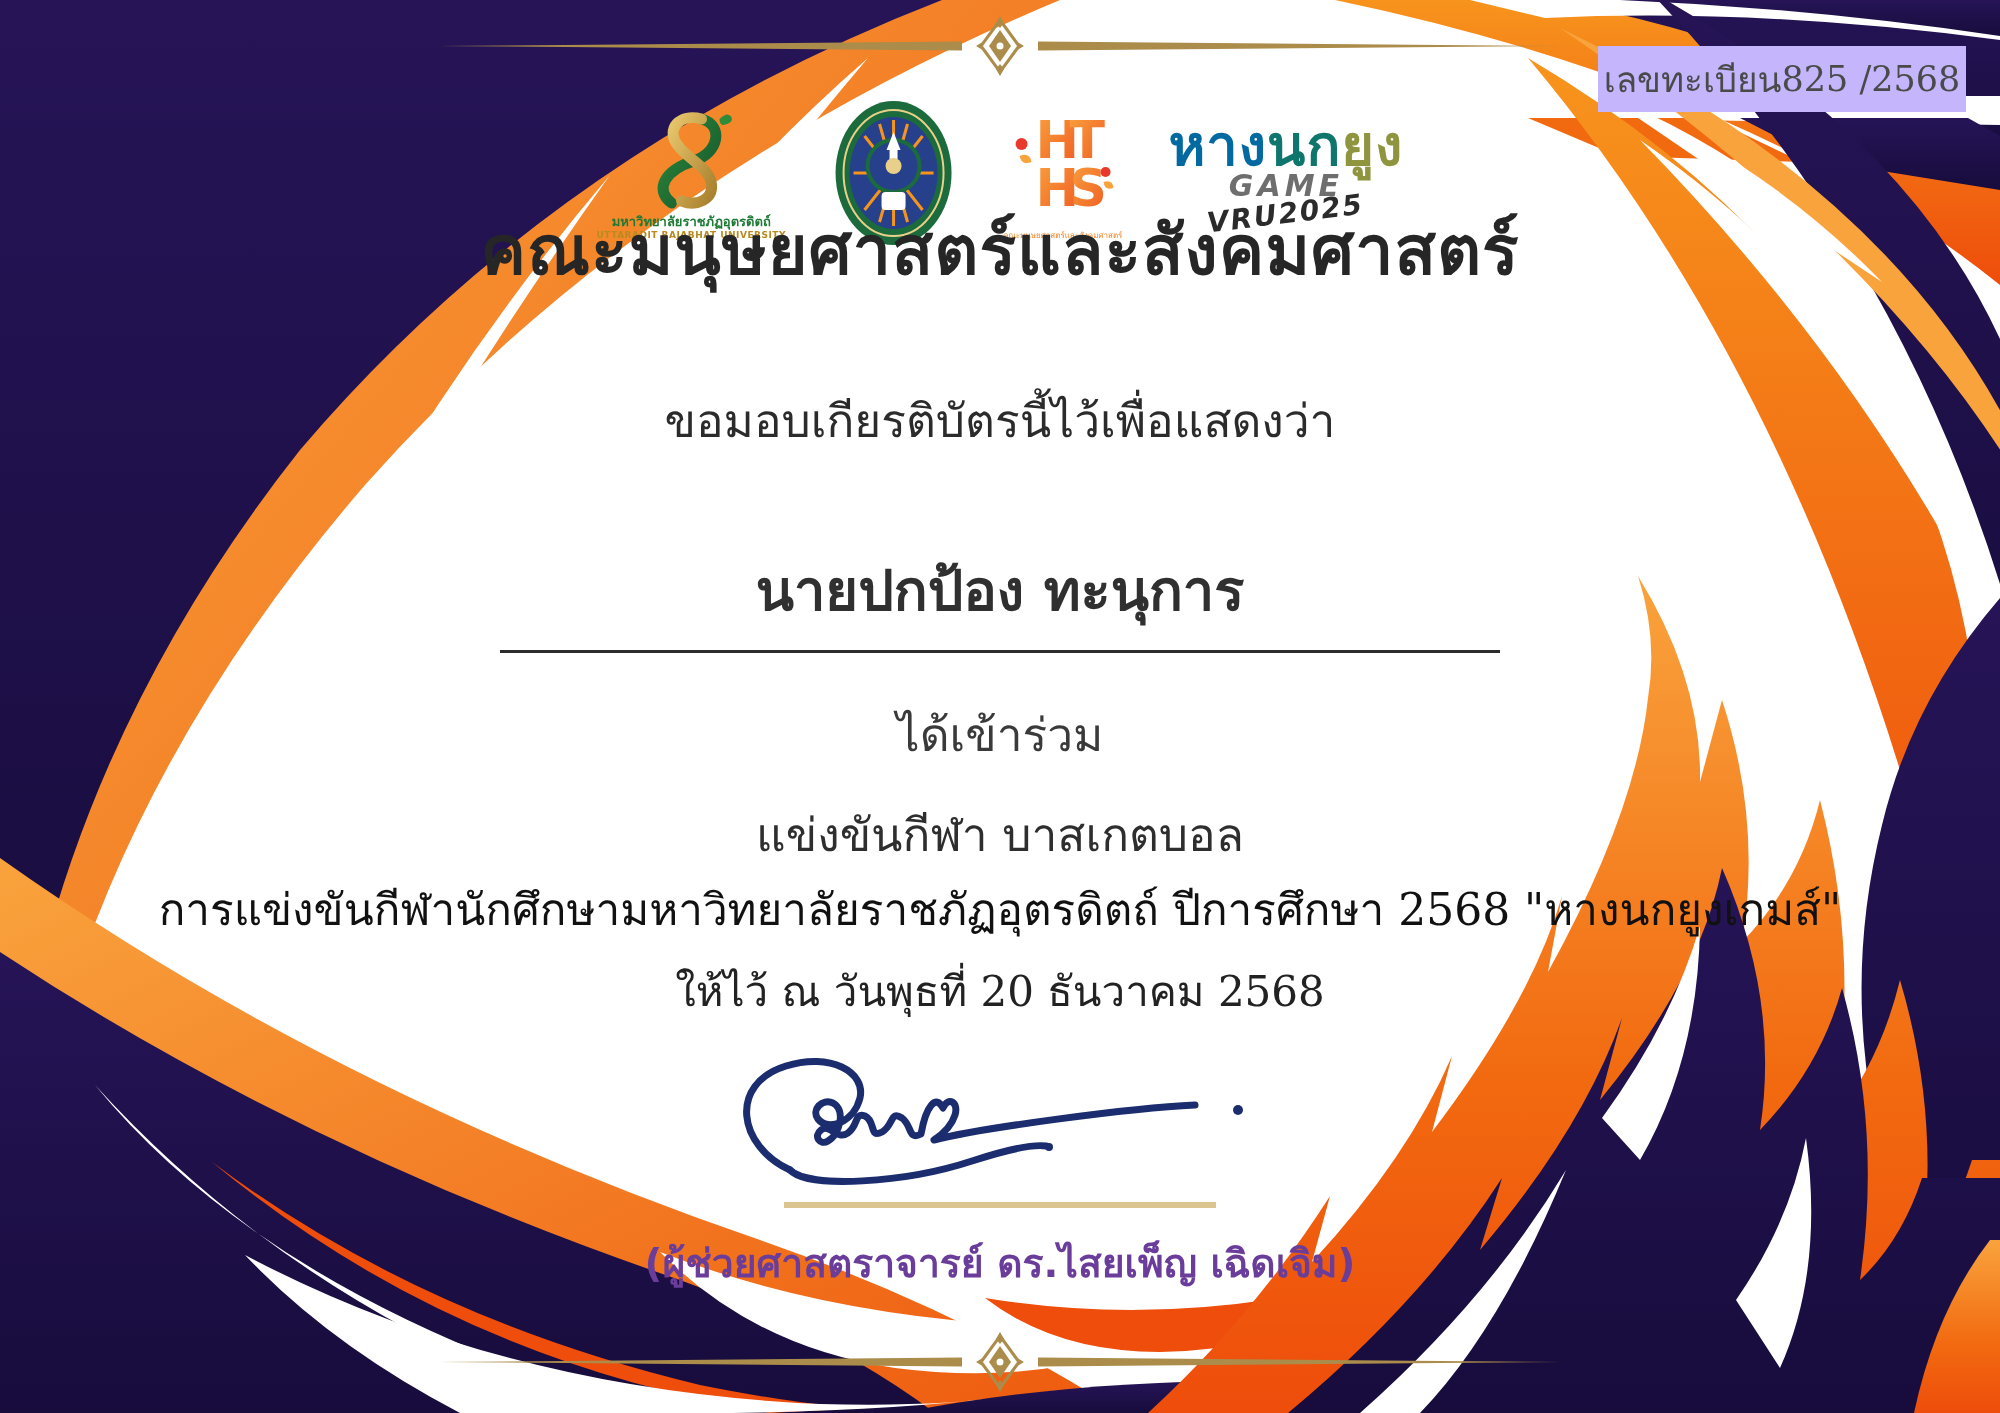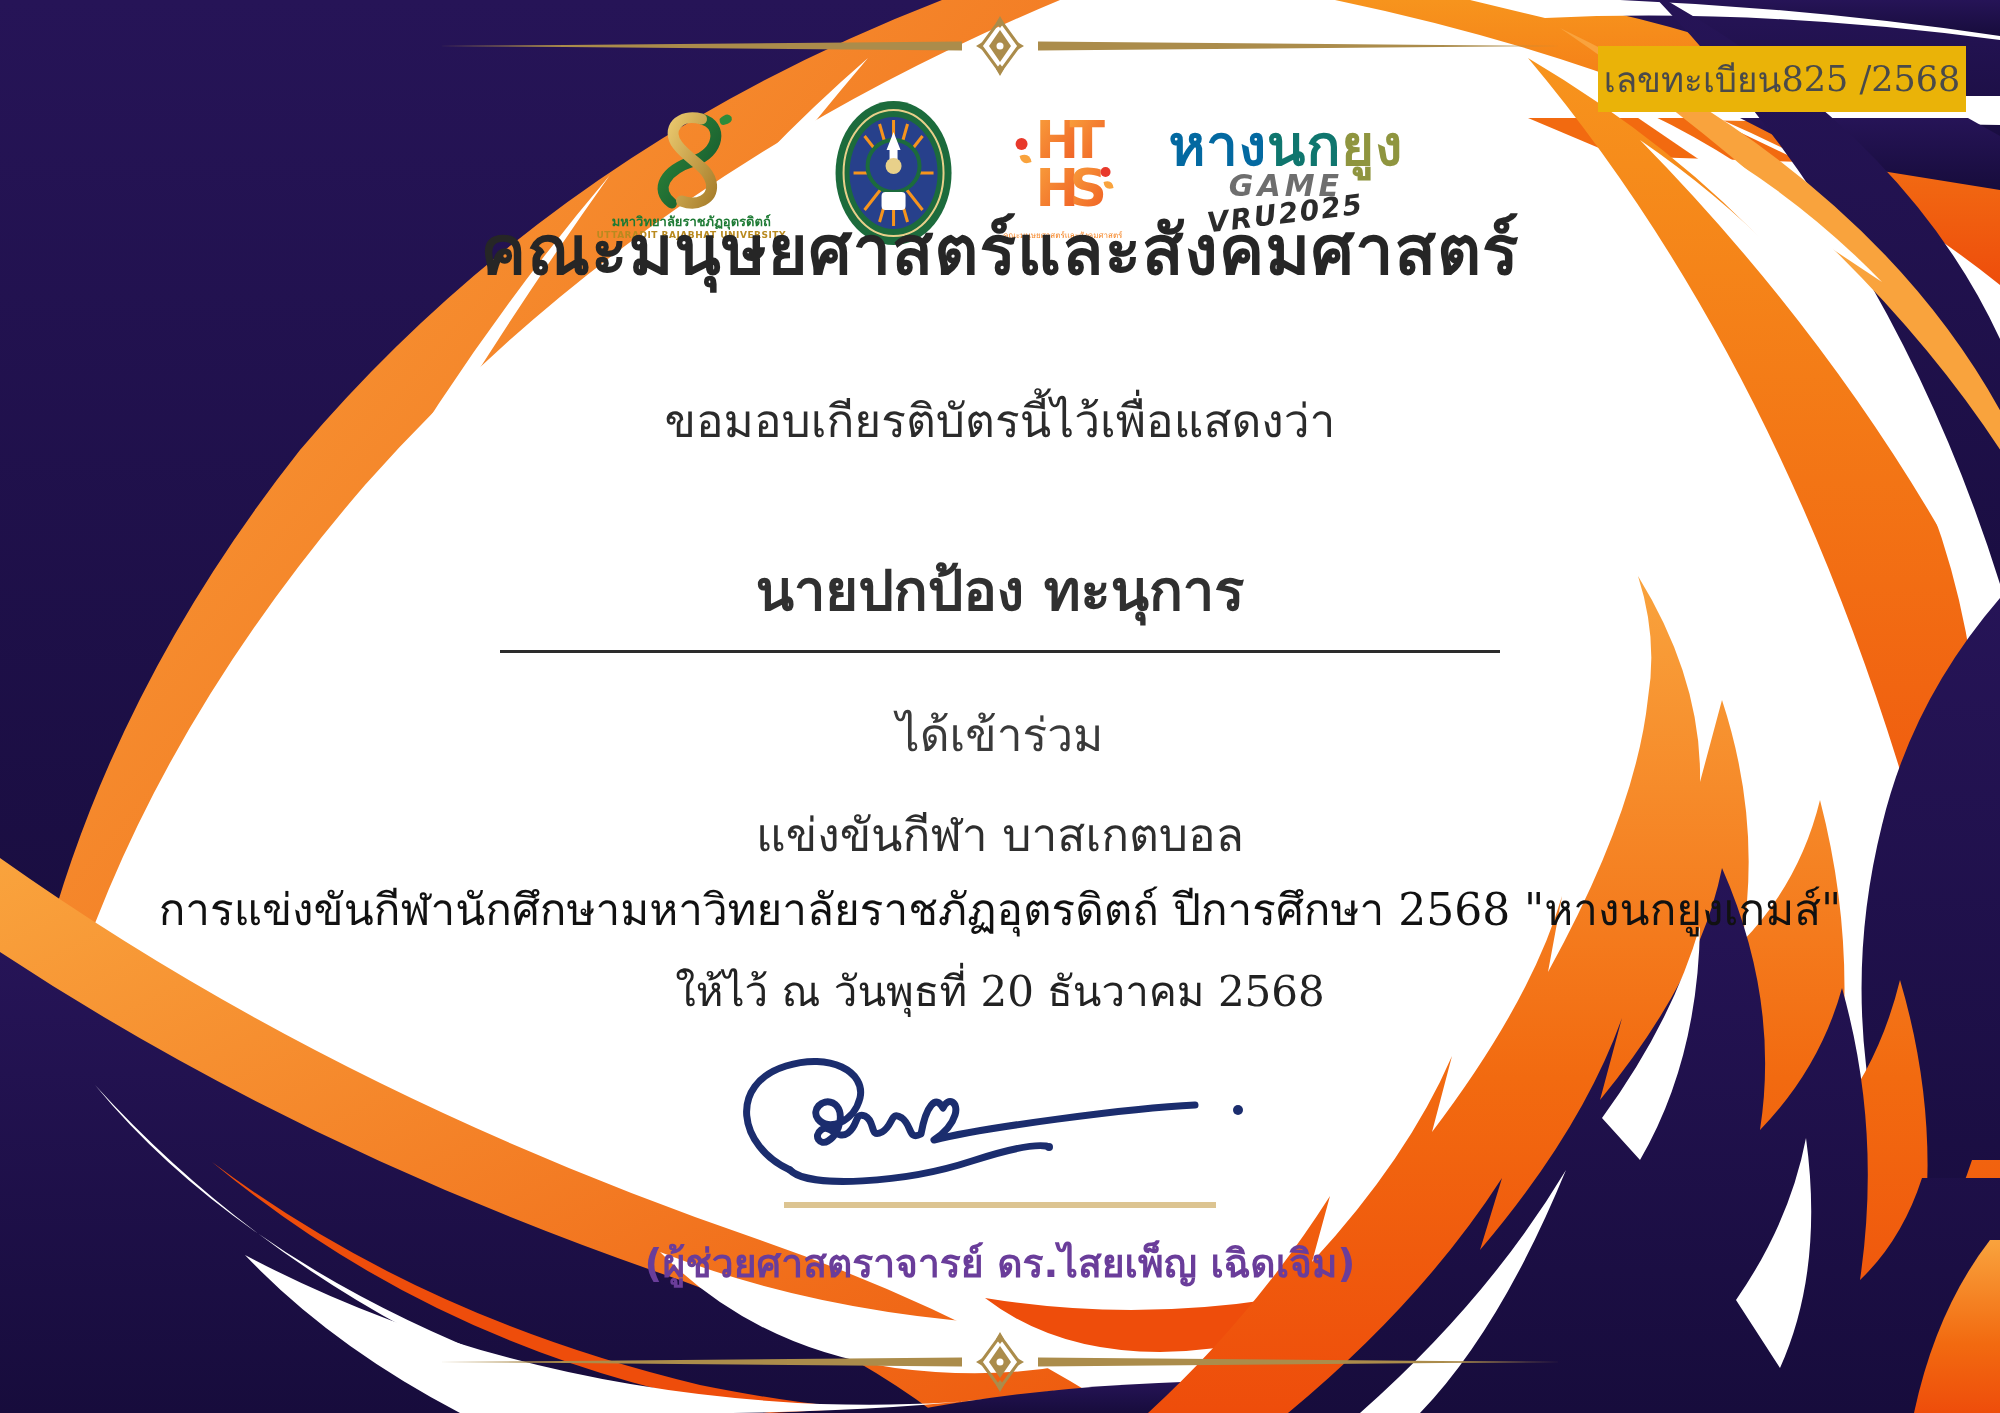--- a/index.html
+++ b/index.html
@@ -9,21 +9,21 @@
     font-family:"DejaVu Serif","Liberation Serif",serif;
   }
   .decor{position:absolute;inset:0;width:2000px;height:1413px;z-index:0;}
   .content{position:absolute;inset:0;z-index:2;}
 
   .abs-center{position:absolute;left:50%;transform:translateX(-50%);white-space:nowrap;text-align:center;}
 
   
   .reg-box{
     position:absolute;top:46px;right:34px;width:368px;height:66px;
-    background:#eab308;display:flex;align-items:center;justify-content:center;
+    background:#c4b5fd;display:flex;align-items:center;justify-content:center;
     font-size:35px;color:#4a4a4a;z-index:3;
   }
 
   
   .divider{position:absolute;left:50%;transform:translateX(-50%);width:1140px;height:64px;}
   .divider.top{top:14px;}
   .divider.bottom{top:1330px;}
 
   
   .logo-row{

